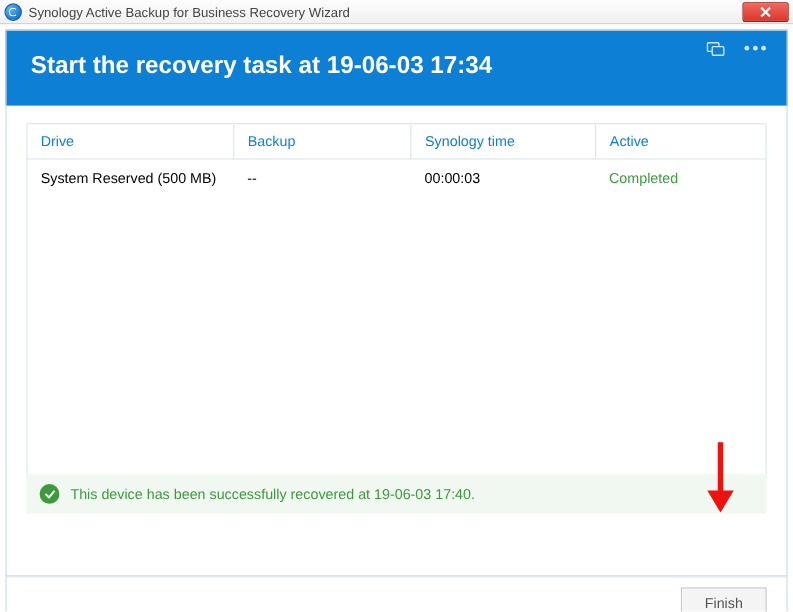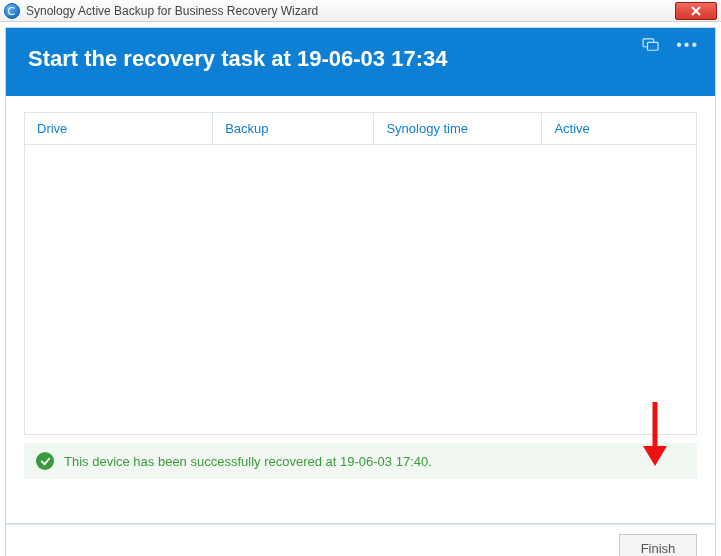--- a/index.html
+++ b/index.html
@@ -104,21 +104,21 @@
   .tbody-wrap table{ width:100%; border-collapse:collapse; table-layout:fixed;}
   .tbody-wrap td{ padding:9px 12px; font-size:13px; }
 
   .col-drive{width:28%;}
   .col-speed{width:24%;}
   .col-elapsed{width:25%;}
   .col-status{width:23%;}
 
   .statusbar{
     position:absolute;
-    left:18px; right:18px; bottom:44px;
+    left:18px; right:18px; bottom:56px;
     background:#f1f8f1;
     padding:9px 12px;
     display:flex; align-items:center; gap:10px;
     color:#3c9a3c;
     font-size:13px;
   }
   .statusbar .okicon{
     width:18px;height:18px;border-radius:50%;
     background:#3c9a3c;display:flex;align-items:center;justify-content:center;
   }
@@ -196,20 +196,26 @@
   </table>
   <div class="tbody-wrap">
     <table>
       <colgroup>
         <col class="col-drive">
           <col class="col-speed">
           <col class="col-elapsed">
           <col class="col-status">
       </colgroup>
       <tbody>
+        <tr>
+          <td class="drive">System Reserved (500 MB)</td>
+          <td>--</td>
+          <td>00:00:03</td>
+          <td class="status-completed">Completed</td>
+        </tr>
       </tbody>
     </table>
   </div>
 
   <div class="statusbar">
     <span class="okicon">
       <svg viewBox="0 0 12 12">
           <path d="M2 6 L5 9 L10 3" stroke="#fff" stroke-width="2" fill="none" stroke-linecap="round" stroke-linejoin="round"></path>
         </svg>
     </span>

